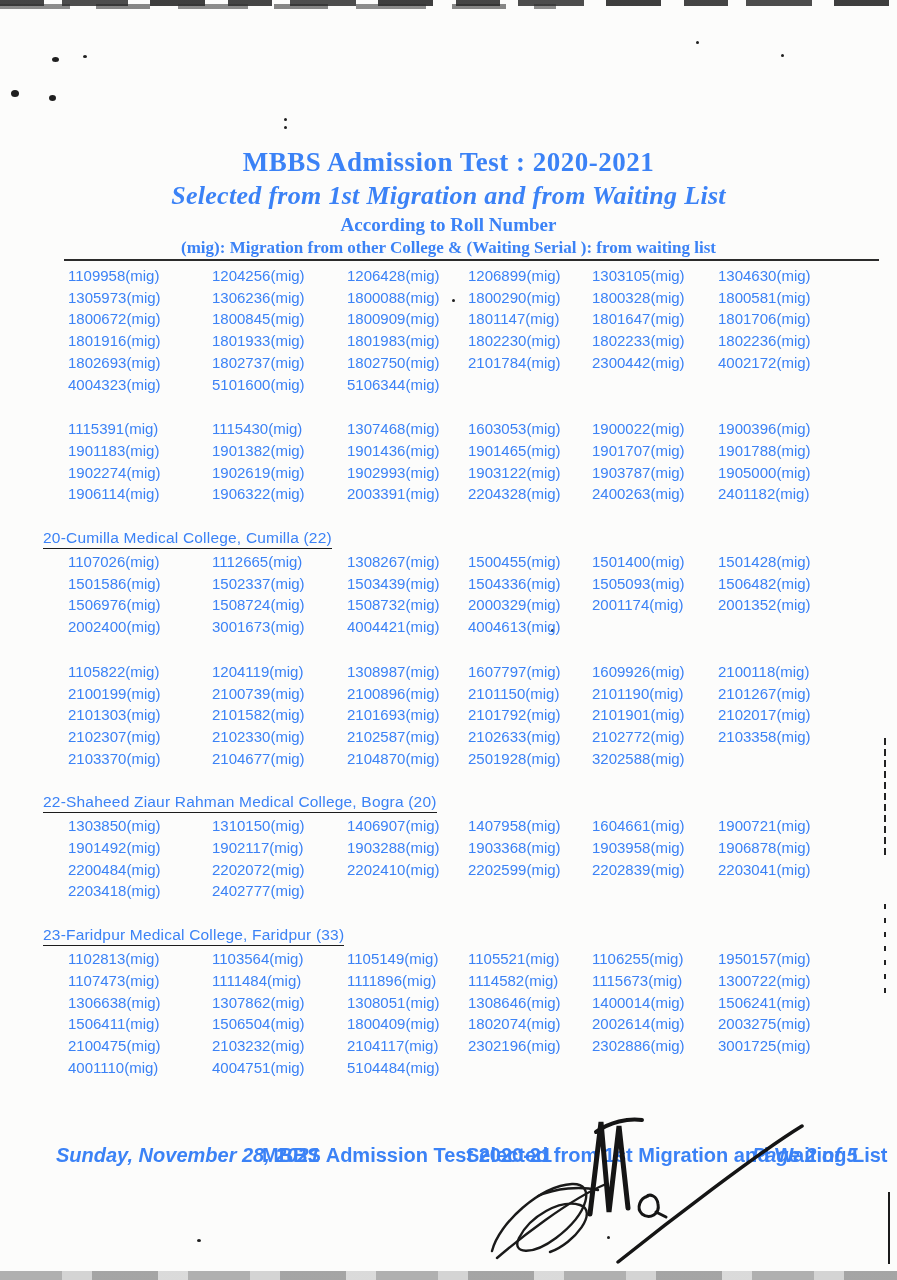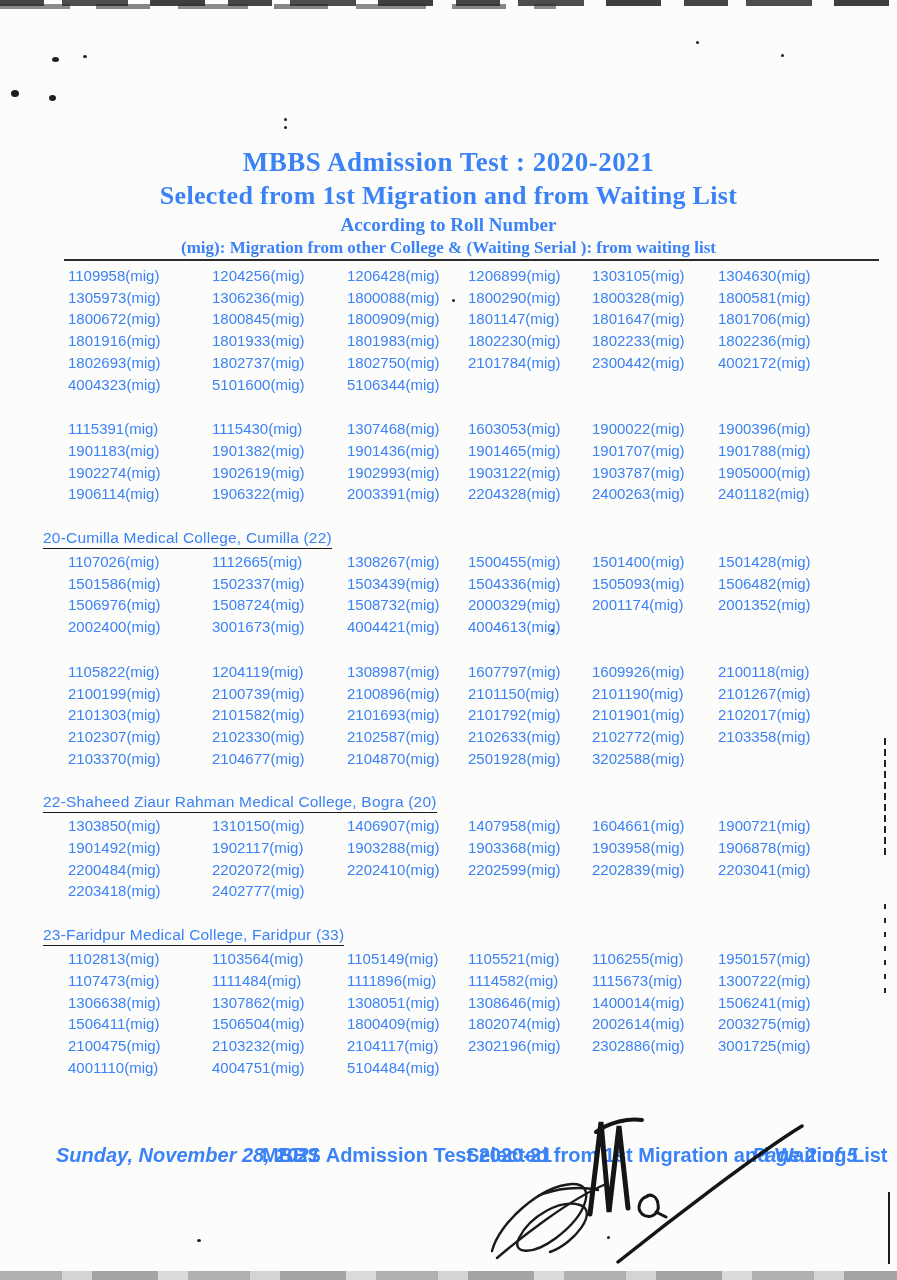--- a/index.html
+++ b/index.html
@@ -33,21 +33,21 @@
   .vdash-3 { left:888px; top:1192px; height:72px; background:#1b1b1b; }
 
   .speck { position:absolute; background:#1f1f1f; border-radius:50%; }
 
   
   .doc-header {
     position:absolute; top:146px; left:0; width:100%;
     text-align:center; font-family:"Liberation Serif", serif; font-weight:bold;
   }
   .title      { font-size:27px; line-height:33px; letter-spacing:.5px; }
-  .subtitle   { font-size:26px; line-height:33px; letter-spacing:.3px; }
+  .subtitle   { font-size:26px; line-height:33px; letter-spacing:.3px;font-style:italic; }
   .order-note { font-size:19px; line-height:26px; }
   .legend     { font-size:17px; line-height:20px; }
 
   .rule { position:absolute; left:64px; right:18px; top:259px; height:2px; background:#2b2b2b; }
 
   
   .content { position:absolute; top:265px; left:43px; right:8px; }
   section.college { margin-bottom:23px; }
   .college-title {
     display:inline-block; font-size:15.5px; line-height:20px;

